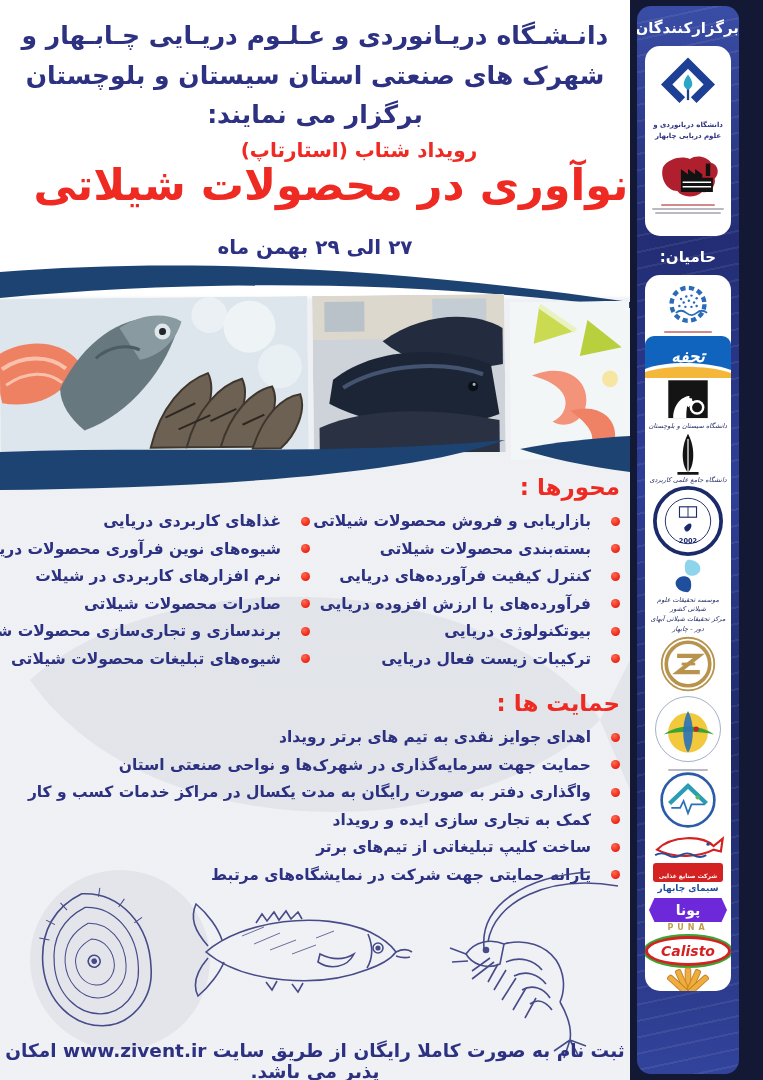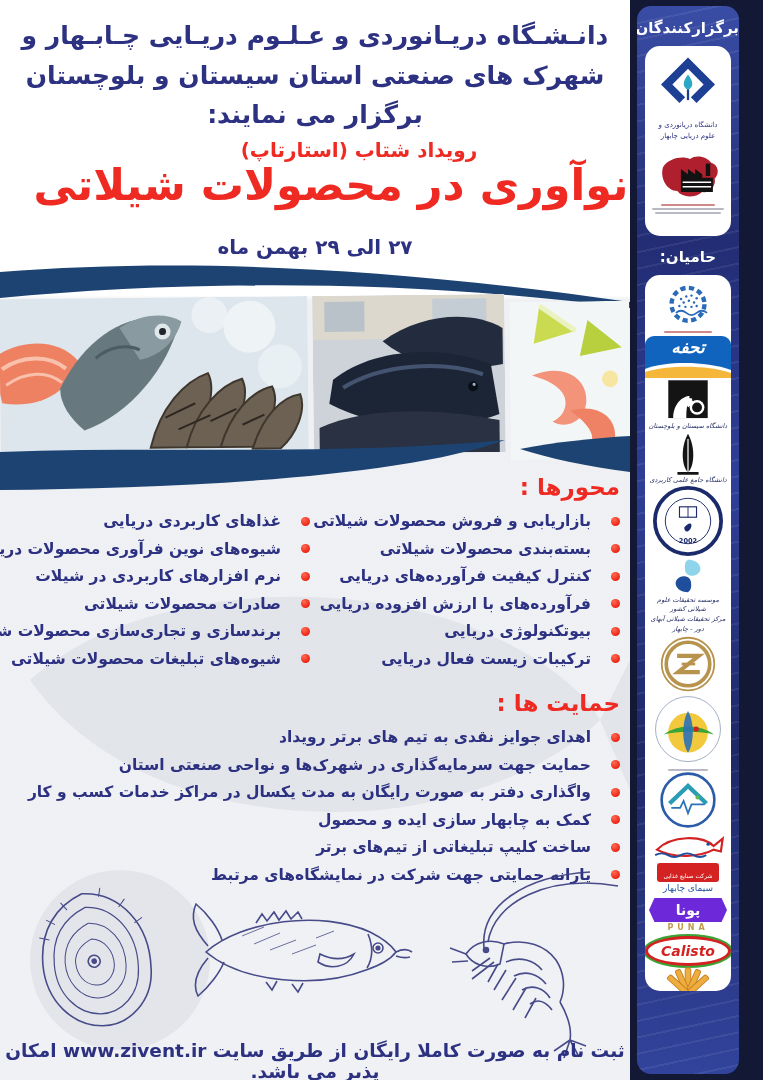--- a/index.html
+++ b/index.html
@@ -71,28 +71,28 @@
       linear-gradient(180deg,#3a4da6 0%, #222d74 22%, #2f3f98 45%, #1d2866 70%, #32439c 100%);
   }
   .side-label { color:#ffffff; font-weight:bold; font-size:15px;
     text-align:center; padding-top:13px; }
   .side-label.sponsors { padding-top:12px; }
   .card { background:#ffffff; border-radius:15px; margin:9px 8px 0;
     display:flex; flex-direction:column; align-items:center; overflow:hidden; }
   .card.organizers { padding:10px 3px 8px; height:190px; }
   .card.sponsors-card { padding:8px 2px 0; height:716px; }
   .logo-slot { display:flex; flex-direction:column; align-items:center; flex:0 0 auto; }
-  .cap { color:#2d3181; font-weight:normal; font-size:7px; line-height:1.5; text-align:center; }
+  .cap { color:#2d3181; font-weight:bold; font-size:7px; line-height:1.5; text-align:center; }
   .cap.hand { font-style:italic; font-weight:normal; font-size:6.5px; color:#273066; }
   .micro-line { height:2px; background:#b9b9c4; border-radius:1px; margin-top:2px; }
   .micro-line.red { background:#d08a8a; }
   .brand-label { position:relative; }
 
   .tohfe-box { position:relative; width:86px; height:42px; margin-top:3px; }
-  .tohfe-box .tohfe-text { position:absolute; top:1px; left:0; width:100%;
+  .tohfe-box .tohfe-text { position:absolute; top:10px; left:0; width:100%;
     text-align:center; color:#fff; font-weight:bold; font-size:17px; font-style:italic; }
 
   .puna-banner { width:78px; height:24px; background:#6d28d9; margin-top:3px;
     clip-path:polygon(7% 0,93% 0,100% 50%,93% 100%,7% 100%,0 50%);
     display:flex; align-items:center; justify-content:center;
     color:#fff; font-weight:bold; font-size:14px; }
   .puna-latin { color:#c19a4b; font-weight:bold; font-size:8px; letter-spacing:4px; margin-top:1px; }
 
   .calisto-oval { width:86px; height:30px; border:3px solid #d42222; border-radius:50%;
     box-shadow:0 0 0 2px #3aa435; background:#fff; margin-top:4px;
@@ -253,21 +253,21 @@
         <li>
             <span class="dot"></span>
             <span>حمایت جهت سرمایه‌گذاری در شهرک‌ها و نواحی صنعتی استان</span>
           </li>
         <li>
             <span class="dot"></span>
             <span>واگذاری دفتر به صورت رایگان به مدت یکسال در مراکز خدمات کسب و کار</span>
           </li>
         <li>
             <span class="dot"></span>
-            <span>کمک به چابهار سازی ایده و محصول</span>
+            <span>کمک به تجاری سازی ایده و رویداد</span>
           </li>
         <li>
             <span class="dot"></span>
             <span>ساخت کلیپ تبلیغاتی از تیم‌های برتر</span>
           </li>
         <li>
             <span class="dot"></span>
             <span>یارانه حمایتی جهت شرکت در نمایشگاه‌های مرتبط</span>
           </li>
       </ul>

